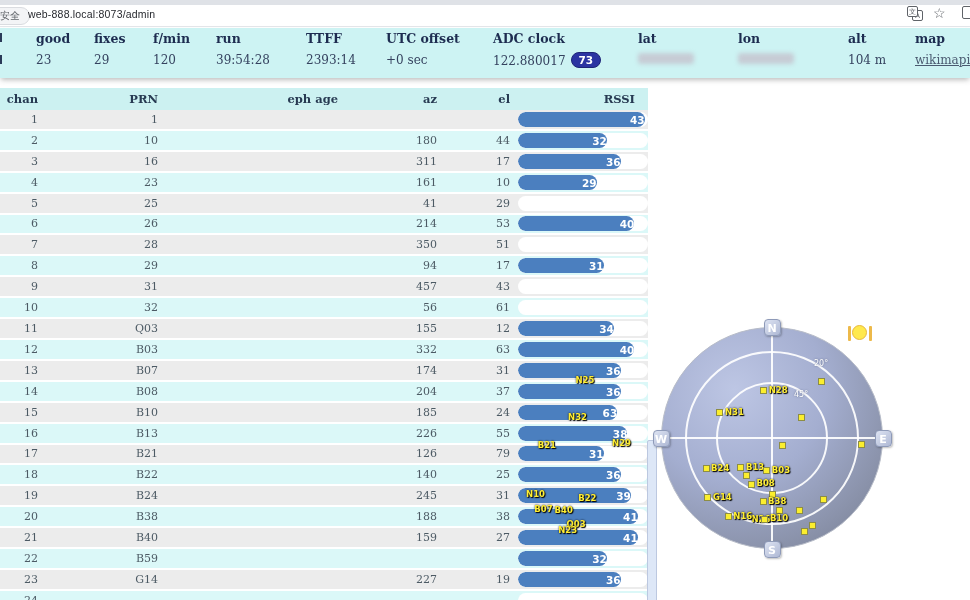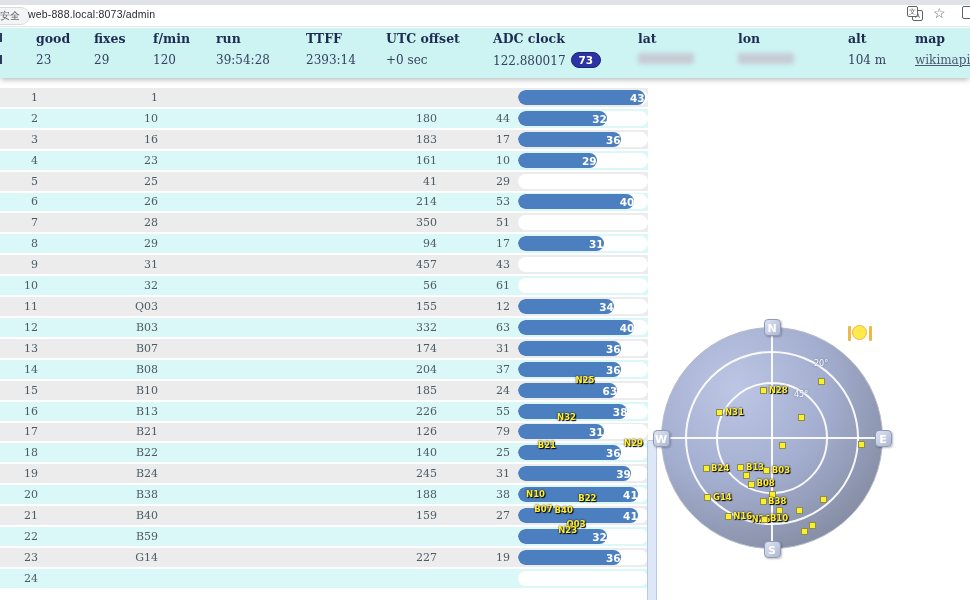--- a/index.html
+++ b/index.html
@@ -144,20 +144,28 @@
         <div class="stat-label">alt</div>
         <div class="stat-value">104 m</div>
       </div>
       <div class="stat-col" style="left: 915px;">
         <div class="stat-label">map</div>
         <div class="stat-value"><a class="stat-link">wikimapia.c</a></div>
       </div>
     </div>
 
   <div id="sat-table">
+    <div class="t-head">
+      <div>chan</div>
+      <div>PRN</div>
+      <div>eph age</div>
+      <div>az</div>
+      <div>el</div>
+      <div class="h-rssi">RSSI</div>
+    </div>
     <div id="table-body">
         <div class="t-row odd">
           <div>1</div>
           <div>1</div>
           <div></div>
           <div></div>
           <div></div>
           <div class="rssi-cell">
             <div class="rssi-track">
               <div class="rssi-fill" style="width: 97.3684%;">43</div>
@@ -173,21 +181,21 @@
           <div class="rssi-cell">
             <div class="rssi-track">
               <div class="rssi-fill" style="width: 68.4211%;">32</div>
             </div>
           </div>
         </div>
         <div class="t-row odd">
           <div>3</div>
           <div>16</div>
           <div></div>
-          <div>183</div>
+          <div>311</div>
           <div>17</div>
           <div class="rssi-cell">
             <div class="rssi-track">
               <div class="rssi-fill" style="width: 78.9474%;">36</div>
             </div>
           </div>
         </div>
         <div class="t-row even">
           <div>4</div>
           <div>23</div>
@@ -454,25 +462,25 @@
         <div class="sat">
           <div class="sat-marker" style="left: 99.1475px; top: 60.1307px;"></div>
           <div class="sat-label" style="top: 57.6307px; left: 107.648px;">N28</div>
         </div>
         <div class="sat">
           <div class="sat-marker" style="left: 55.3999px; top: 82.0891px;"></div>
           <div class="sat-label" style="top: 79.5891px; left: 63.8999px;">N31</div>
         </div>
         <div class="sat">
           <div class="sat-marker" style="left: 137.152px; top: 87.4995px;"></div>
-          <div class="sat-label" style="top: 84.9995px; right: 85px;">N32</div>
+          <div class="sat-label" style="top: 84.9995px; right: 74px;">N32</div>
         </div>
         <div class="sat">
           <div class="sat-marker" style="left: 197.314px; top: 113.78px;"></div>
-          <div class="sat-label" style="top: 111.28px; right: 18px;">N29</div>
+          <div class="sat-label" style="top: 111.28px; right: 30px;">N29</div>
         </div>
         <div class="sat">
           <div class="sat-marker" style="left: 118.476px; top: 115.474px;"></div>
           <div class="sat-label" style="top: 112.974px; right: 105.024px;">B21</div>
         </div>
         <div class="sat">
           <div class="sat-marker" style="left: 41.551px; top: 138.253px;"></div>
           <div class="sat-label" style="top: 135.753px; left: 50.051px;">B24</div>
         </div>
         <div class="sat">

